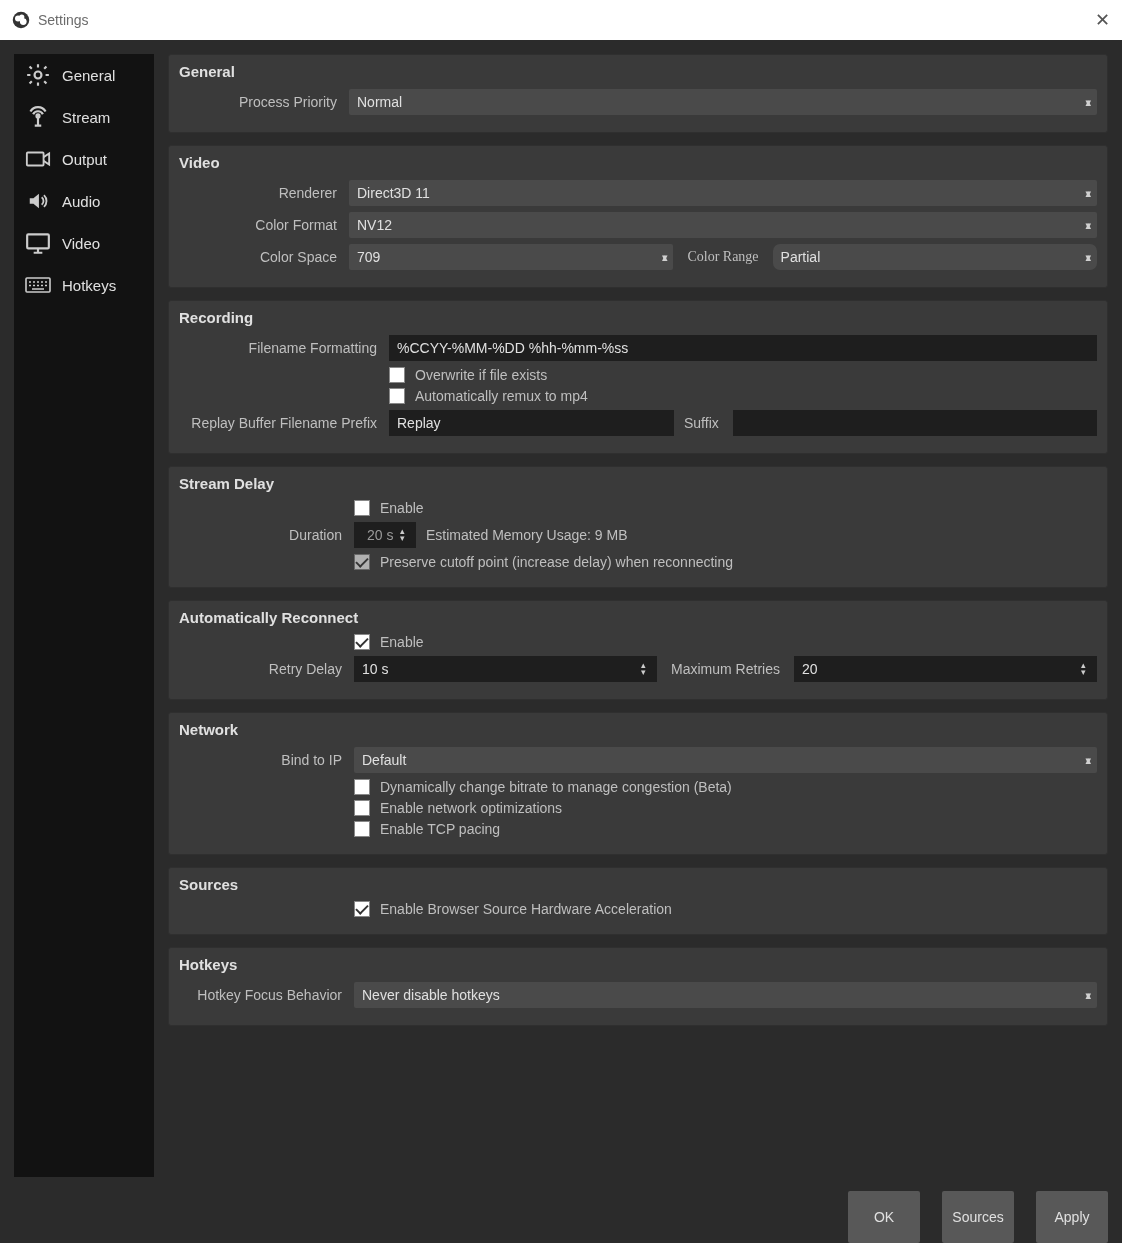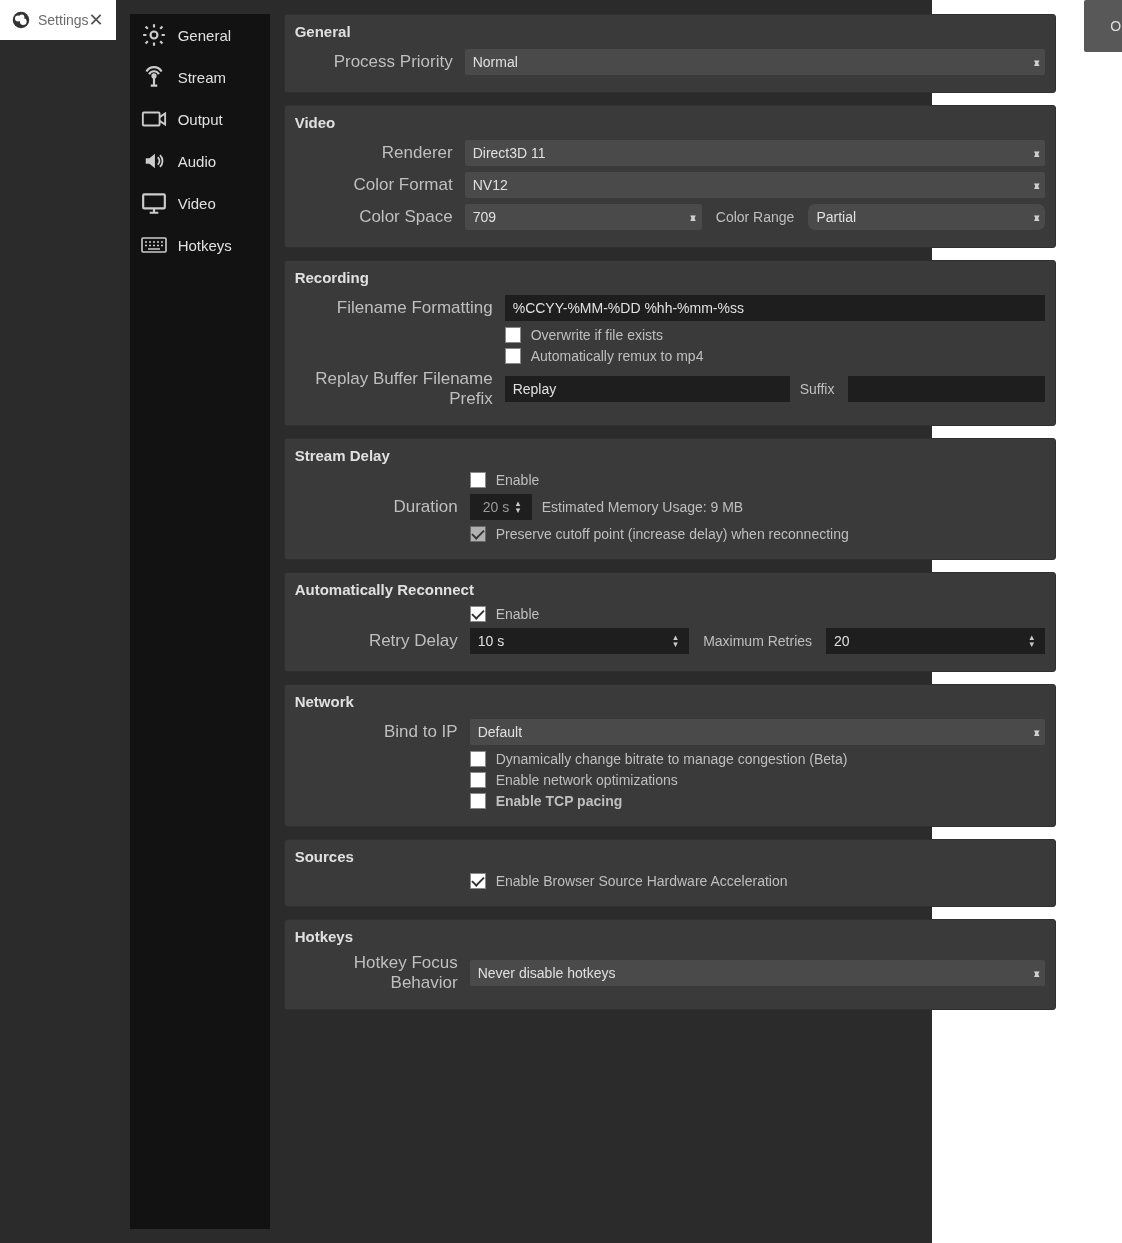--- a/index.html
+++ b/index.html
@@ -15,35 +15,35 @@
     --select:#4a4a4a;
     --border:#565656;
     --titlebar:#ffffff;
     --titletext:#6b6b6b;
     --btn:#585858;
     --btn-hov:#6b6b6b;
     --blue:#4a6fa5;
   }
   *{box-sizing:border-box;font-family:"Segoe UI",Arial,sans-serif;}
   body{margin:0;background:#fff;color:var(--text);}
-  .window{width:932px;height:1243px;background:var(--bg);display:flex;flex-direction:row;}
+  .window{width:1122px;height:1243px;background:var(--bg);display:flex;flex-direction:column;}
   .titlebar{height:40px;background:var(--titlebar);display:flex;align-items:center;padding:0 12px;color:var(--titletext);font-size:14px;}
   .titlebar .title{margin-left:8px;flex:1;}
   .titlebar .close{font-size:18px;color:#555;cursor:pointer;font-weight:200;}
   .app-icon{width:18px;height:18px;display:flex;align-items:center;justify-content:center;}
   .body{flex:1;display:flex;min-height:0;}
   .sidebar{width:140px;background:var(--sidebar);padding:0;margin:14px 0 14px 14px;}
   .nav-item{display:flex;align-items:center;gap:10px;padding:10px 10px;color:var(--text);font-size:15px;cursor:pointer;}
   .nav-item.selected{background:var(--sidebar-sel);}
   .nav-icon{width:28px;height:22px;display:flex;align-items:center;justify-content:center;color:#ccc;}
   .content{flex:1;padding:14px 14px 0 14px;overflow:auto;display:flex;flex-direction:column;gap:12px;}
   .group{background:var(--panel);border:1px solid #2f2f2f;border-radius:3px;padding:6px 10px 12px 10px;}
   .group-title{font-weight:600;font-size:15px;color:var(--text);margin:2px 0 8px 0;}
   .row{display:flex;align-items:center;gap:10px;margin:4px 0;min-height:28px;}
-  .label{width:325px;text-align:right;font-size:17px;color:var(--text-dim);padding-right:2px;}
+  .label{width:325px;text-align:right;font-size:14px;color:var(--text-dim);padding-right:2px;}
   .label-sm{text-align:right;font-size:14px;color:var(--text-dim);padding-right:4px;}
   .select,.num,.text{height:26px;font-size:14px;color:var(--text);border:none;outline:none;display:flex;align-items:center;padding:0 8px;}
   .select{background:var(--select);border-radius:2px;position:relative;cursor:pointer;}
   .select.full{flex:1;}
   .select .caret{position:absolute;right:6px;top:50%;transform:translateY(-50%);font-size:11px;line-height:0;color:#d0d0d0;display:flex;flex-direction:column;gap:0px;}
   .text{background:var(--input);flex:1;color:var(--text);}
   input.text{border:none;}
   .num{background:var(--input);width:62px;position:relative;}
   .num.disabled{color:var(--muted);padding-left:13px;}
   .spin{position:absolute;right:2px;top:0;bottom:0;width:14px;display:flex;flex-direction:column;justify-content:center;color:#ccc;font-size:9px;line-height:7px;cursor:pointer;}
@@ -164,21 +164,21 @@
             <span>NV12</span>
             <span class="caret">▴<br>▾</span>
           </div>
         </div>
         <div class="row">
           <div class="label" style="width:160px;">Color Space</div>
           <div class="select" style="flex:1;">
             <span>709</span>
             <span class="caret">▴<br>▾</span>
           </div>
-          <div class="label-sm" style="width:auto;padding:0 4px;">Color Range</div>
+          <div class="label-sm" style="width:auto;padding:0 4px;font-family:Liberation Serif, serif;">Color Range</div>
           <div class="select" style="flex:1;border-radius:7px;">
             <span>Partial</span>
             <span class="caret">▴<br>▾</span>
           </div>
         </div>
       </div>
 
       <div class="group">
         <div class="group-title">Recording</div>
         <div class="row">
@@ -251,21 +251,21 @@
           </div>
         </div>
         <div class="chk-row" style="margin-left:175px;">
           <span class="checkbox"></span>
           <span class="chk-label">Dynamically change bitrate to manage congestion (Beta)</span>
         </div>
         <div class="chk-row" style="margin-left:175px;">
           <span class="checkbox"></span>
           <span class="chk-label">Enable network optimizations</span>
         </div>
-        <div class="chk-row" style="margin-left:175px;font-weight:bold;">
+        <div class="chk-row" style="margin-left:175px;">
           <span class="checkbox"></span>
           <span class="chk-label">Enable TCP pacing</span>
         </div>
       </div>
 
       <div class="group">
         <div class="group-title">Sources</div>
         <div class="chk-row" style="margin-left:175px;">
           <span class="checkbox checked"></span>
           <span class="chk-label">Enable Browser Source Hardware Acceleration</span>

